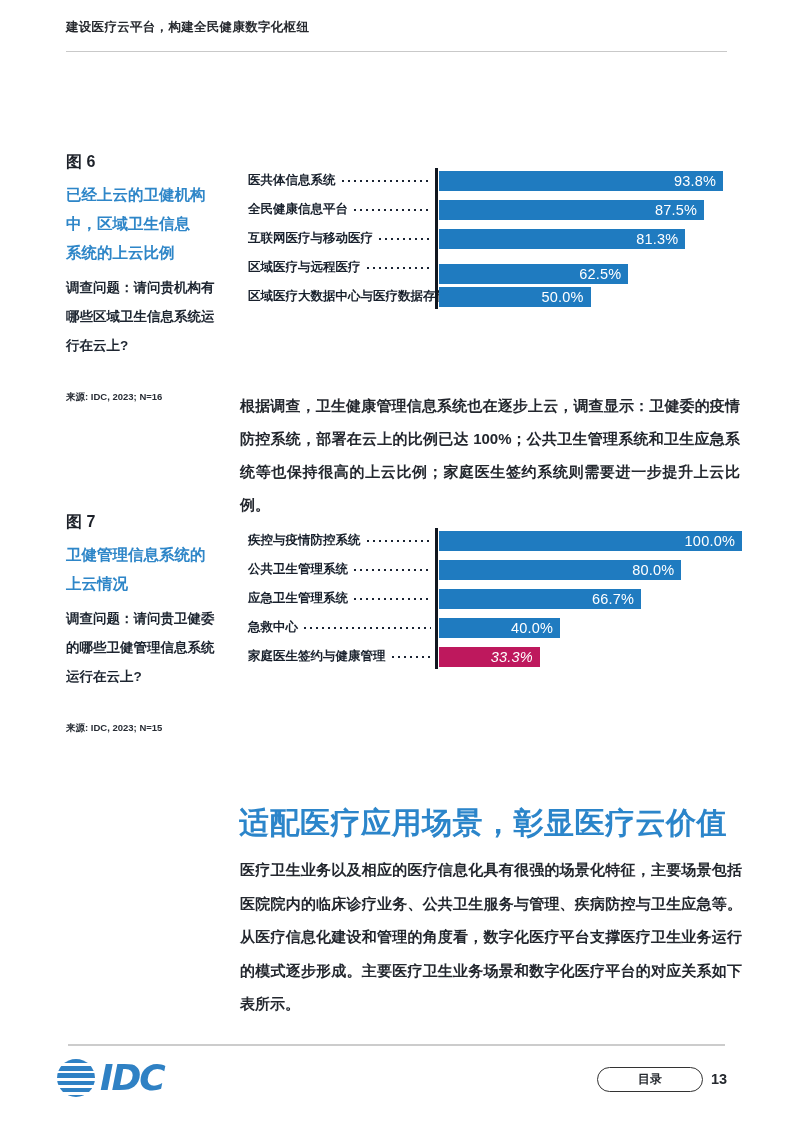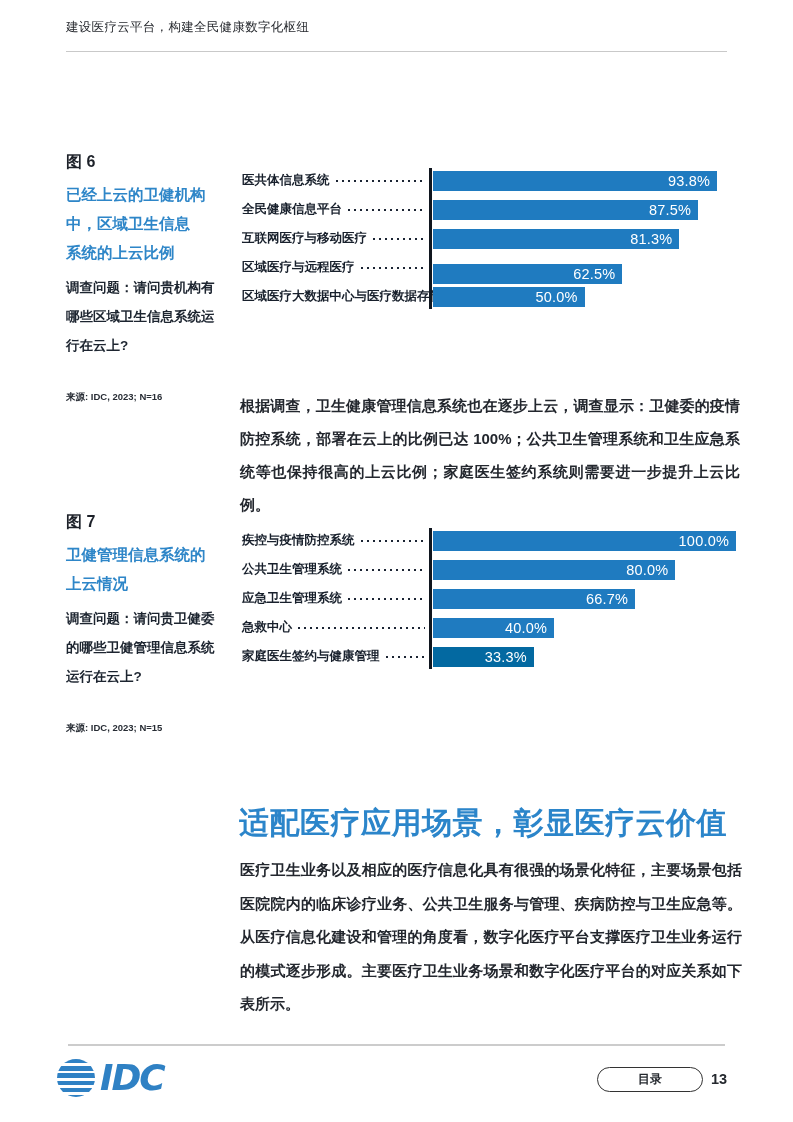--- a/index.html
+++ b/index.html
@@ -8,21 +8,21 @@
     position:relative;
     background:#ffffff;
     font-family:"Liberation Sans", sans-serif;
     color:#23272e;
     overflow:hidden;
   }
 
   
   .header-text {
     position:absolute; left:66px; top:19px;
-    font-size:12.5px; font-weight:normal; color:#26292e; letter-spacing:.3px;
+    font-size:12.5px; font-weight:bold; color:#26292e; letter-spacing:.3px;
   }
   .header-rule {
     position:absolute; left:66px; top:51px; width:661px; height:1px; background:#c9c9c9;
   }
 
   
   .fig-side { position:absolute; left:66px; width:172px; }
   .fig-side-6 { top:152px; }
   .fig-side-7 { top:512px; }
   .fig-label { font-size:16px; font-weight:bold; color:#1d2129; margin-bottom:7px; }
@@ -30,21 +30,21 @@
     font-size:15.5px; font-weight:bold; color:#2e86c8;
     line-height:29px; white-space:pre-line; margin-bottom:6px;
   }
   .fig-question {
     font-size:13.5px; font-weight:bold; color:#1d2530;
     line-height:29px; white-space:pre-line;
   }
   .fig-source { margin-top:31px; font-size:9.5px; font-weight:600; color:#272c34; }
 
   
-  .chart { position:absolute; left:242px; width:497px; }
+  .chart { position:absolute; left:248px; width:497px; }
   .chart-1 { top:166px; }
   .chart-2 { top:526px; }
   .crow { display:flex; align-items:center; height:29px; }
   .clabwrap { width:187px; flex:none; display:flex; align-items:center; }
   .clab { font-size:12.5px; font-weight:bold; color:#18202c; white-space:nowrap; }
   .cdots {
     flex:1; height:14px; margin:0 4px 0 4px;
     background-image:radial-gradient(circle,#1b2433 1px,transparent 1.3px);
     background-size:6px 14px; background-repeat:repeat-x; background-position:0 center;
   }
@@ -221,21 +221,21 @@
           <span class="cval">40.0%</span>
         </span>
       </span>
     </div>
     <div class="crow">
       <span class="clabwrap">
         <span class="clab">家庭医生签约与健康管理</span>
         <span class="cdots"></span>
       </span>
       <span class="carea">
-        <span class="cbar" style="width: 100.899px; background: #0369a1;">
+        <span class="cbar" style="width: 100.899px; background: #be185d; font-style: italic;">
           <span class="cval">33.3%</span>
         </span>
       </span>
     </div>
     <span class="caxis"></span>
   </div>
 
 <div class="section-title">适配医疗应用场景，彰显医疗云价值</div>
 <div class="section-body">医疗卫生业务以及相应的医疗信息化具有很强的场景化特征，主要场景包括医院院内的临床诊疗业务、公共卫生服务与管理、疾病防控与卫生应急等。从医疗信息化建设和管理的角度看，数字化医疗平台支撑医疗卫生业务运行的模式逐步形成。主要医疗卫生业务场景和数字化医疗平台的对应关系如下表所示。</div>
 

